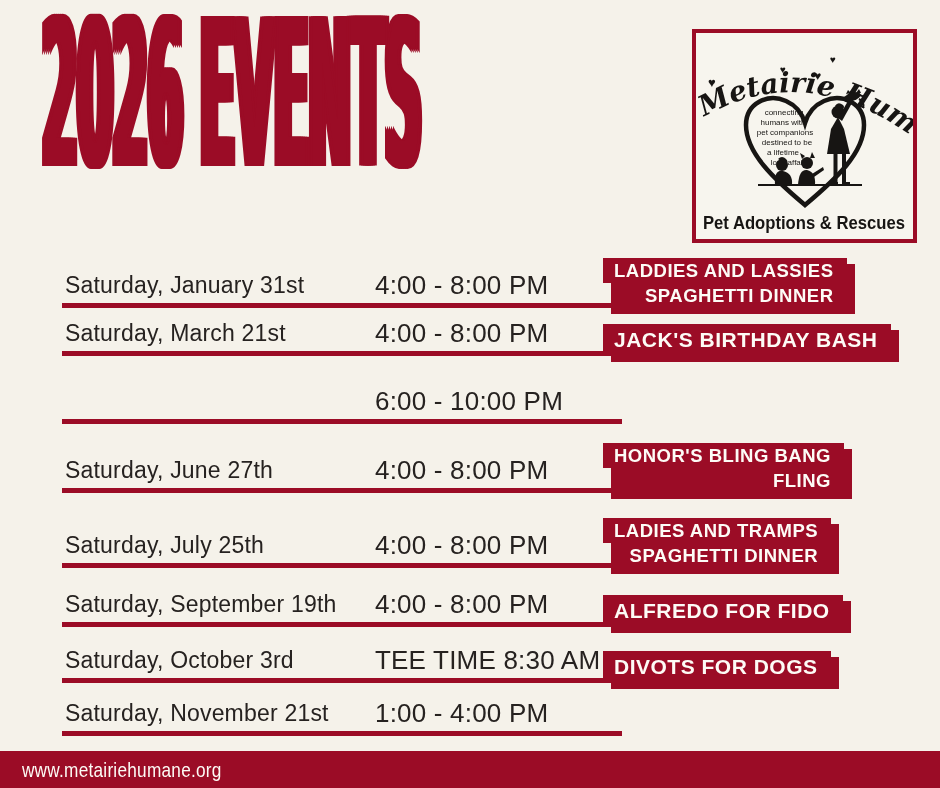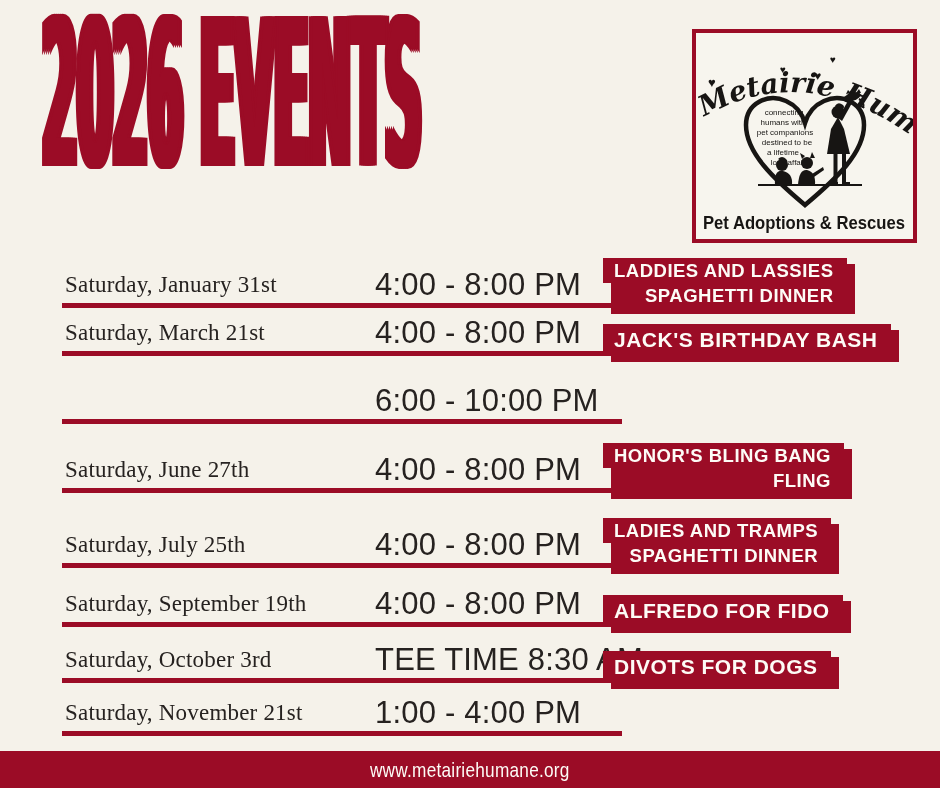--- a/index.html
+++ b/index.html
@@ -17,41 +17,41 @@
     text-shadow:8px 0 0 #9b0c26,-8px 0 0 #9b0c26,16px 0 0 #9b0c26,-16px 0 0 #9b0c26;
   }
   
   .logo-box{
     position:absolute;left:692px;top:29px;width:217px;height:206px;
     border:4px solid #9b0c26;background:#f7f5ee;
   }
   .logo-box svg{display:block;width:100%;height:100%;}
   
   .row{position:absolute;left:0;width:940px;height:36px;}
-  .date{position:absolute;left:65px;top:0;font-size:23px;line-height:26px;letter-spacing:.2px;color:#262220;white-space:nowrap;font-family:Liberation Serif, serif;}
-  .time{position:absolute;left:375px;top:0;font-size:31px;line-height:26px;letter-spacing:.2px;color:#262220;white-space:nowrap;}
+  .date{position:absolute;left:65px;top:0;font-size:23px;line-height:26px;letter-spacing:.2px;color:#262220;white-space:nowrap;}
+  .time{position:absolute;left:375px;top:0;font-size:26px;line-height:26px;letter-spacing:.2px;color:#262220;white-space:nowrap;}
   .underline{position:absolute;left:62px;top:31px;width:560px;height:5px;background:#9b0c26;z-index:0;}
   .badge{
     position:absolute;left:603px;bottom:0;z-index:1;
     display:flex;flex-direction:column;align-items:flex-end;
   }
   .badge::after{ 
     content:"";position:absolute;left:8px;top:6px;width:100%;height:100%;
     background:#9b0c26;z-index:-1;
   }
   .badge-line{
     background:#9b0c26;color:#fdfbf6;white-space:nowrap;
     font-weight:700;font-size:21px;line-height:32px;letter-spacing:.5px;
     padding:0 13px 0 11px;
   }
   .badge.two-line .badge-line{font-size:18.5px;line-height:25px;}
   
   .footer-bar{
     position:absolute;left:0;top:751px;width:940px;height:37px;background:#9b0c26;
-    display:flex;align-items:center;justify-content:center;
+    display:flex;align-items:center;
   }
   .footer-url{
     color:#fdfbf6;font-size:21px;letter-spacing:.3px;display:inline-block;
     transform:scaleX(0.82);transform-origin:center center;
   }
 </style>
 </head>
 <body>
 
 <div class="page">

